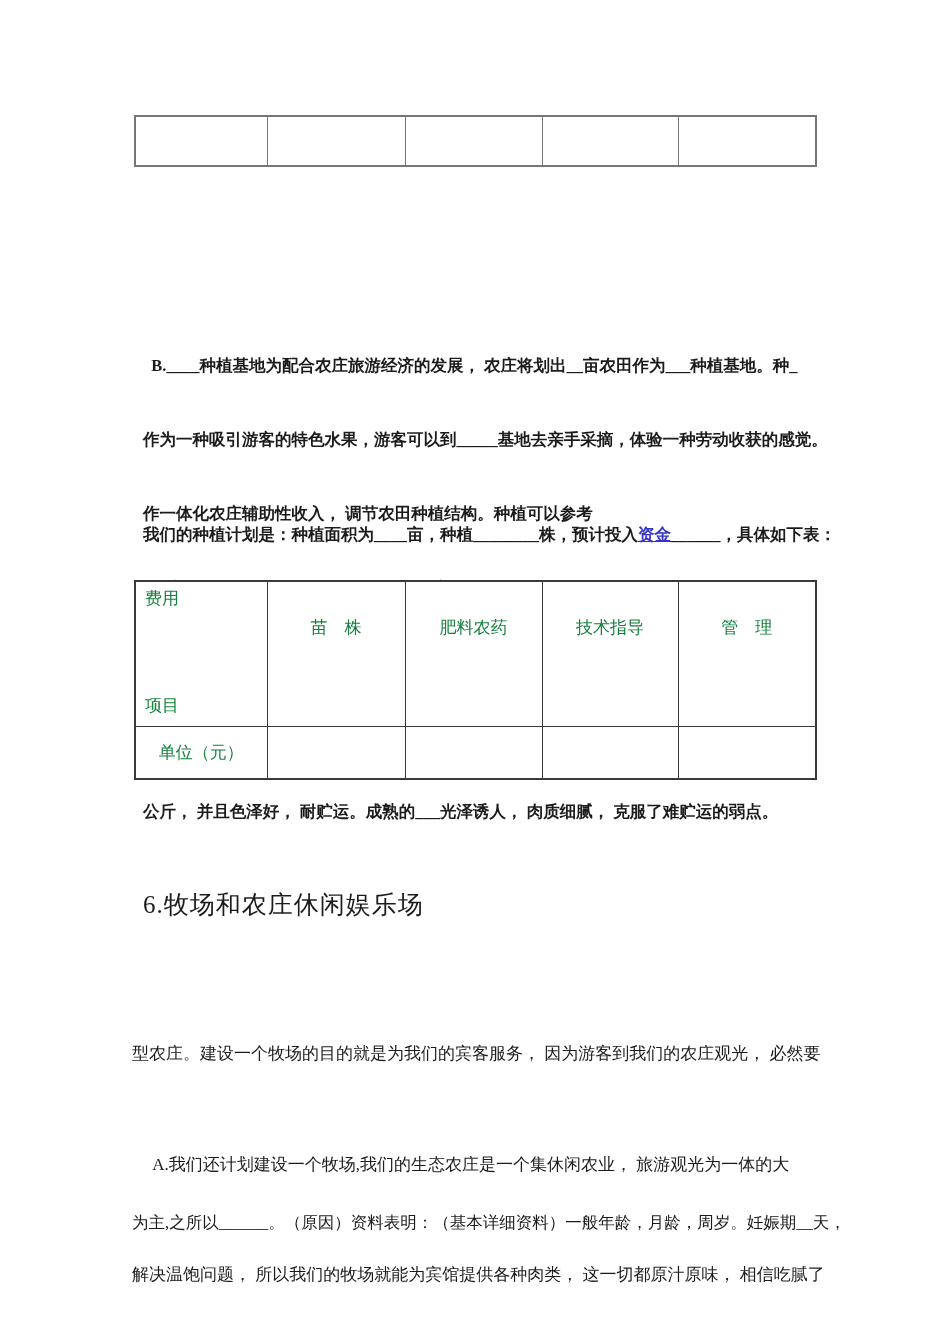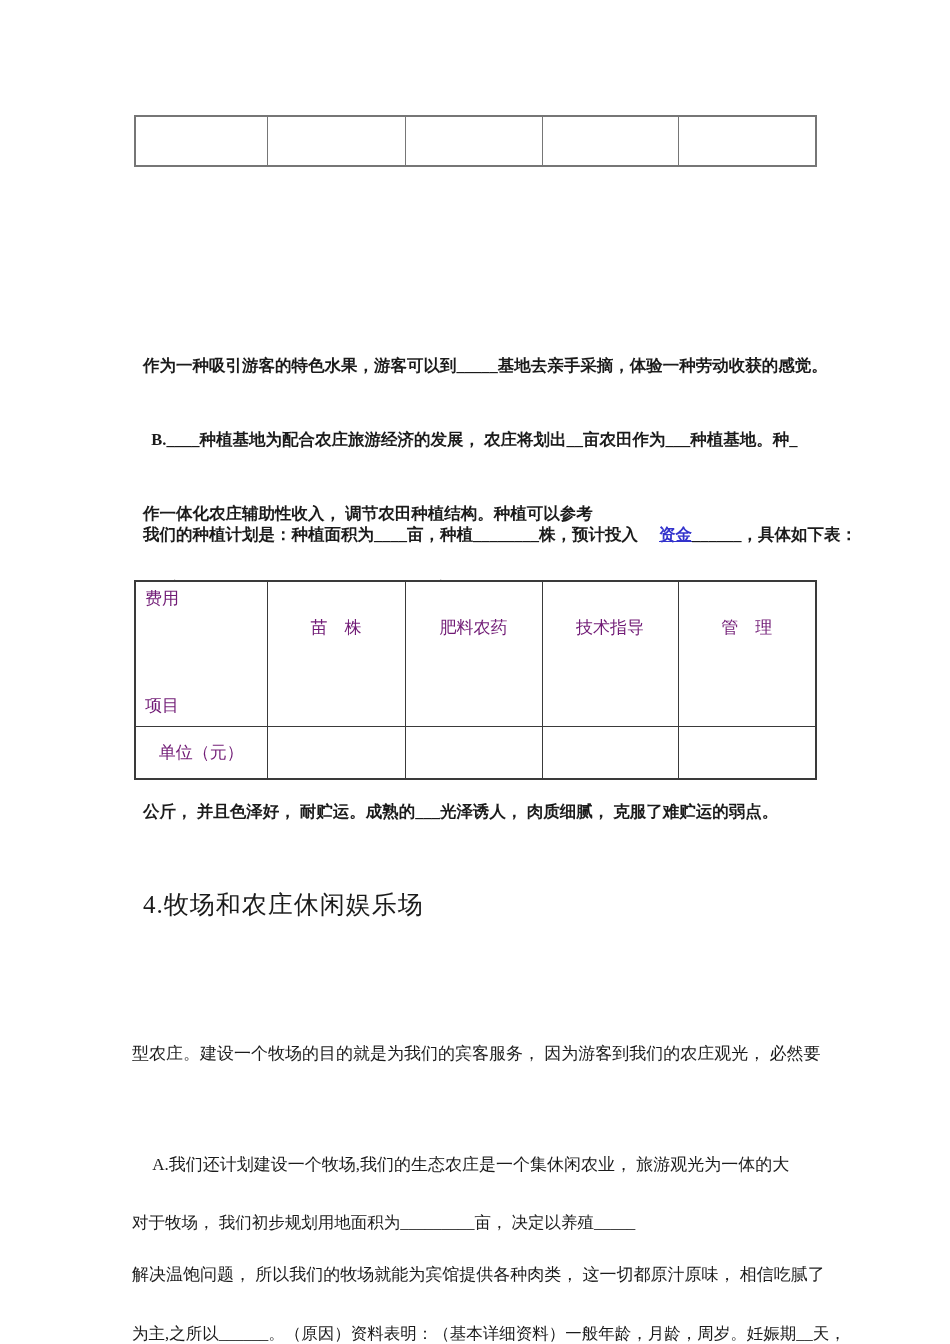--- a/index.html
+++ b/index.html
@@ -18,25 +18,25 @@
 
   
   .b-block { position:absolute; left:143px; top:304px; width:700px;
              font-size:16.5px; font-weight:bold; line-height:24.8px;
              white-space:pre; }
   .b-block .tline { height:24.8px; }
 
   
   .plan-line { position:absolute; left:143px; top:524px; width:780px;
                font-size:16.5px; font-weight:bold; white-space:pre; }
-  .plan-line a { color:#3333cc; text-decoration:underline; cursor:pointer;margin-left:21px; }
+  .plan-line a { color:#3333cc; text-decoration:underline; cursor:pointer; }
 
   
   .cost-table { position:absolute; left:134px; top:580px; width:683px;
-                border:2px solid #3a3a3a; font-size:17px; color:#701a75; }
+                border:2px solid #3a3a3a; font-size:17px; color:#15803d; }
   .cost-table td { border:1px solid #3a3a3a; background:#fff; }
   .cost-table .hrow td { height:109px; vertical-align:top; }
   .cost-table .corner { position:relative; }
   .corner-top    { position:absolute; top:5px;  left:9px; }
   .corner-bottom { position:absolute; bottom:9px; left:9px; }
   .cost-table .head { text-align:center; padding-top:34px; }
   .cost-table .urow td { height:49px; vertical-align:middle; }
   .cost-table .unit { text-align:center;margin-top:22px; }
 
   
@@ -72,22 +72,22 @@
       <td></td>
       <td></td>
       <td></td>
       <td></td>
       <td></td>
     </tr>
   </tbody>
     </table>
 
   <div class="b-block">
+    <div class="tline">  B.____种植基地为配合农庄旅游经济的发展， 农庄将划出__亩农田作为___种植基地。种_</div>
     <div class="tline">作为一种吸引游客的特色水果，游客可以到_____基地去亲手采摘，体验一种劳动收获的感觉。</div>
-    <div class="tline">  B.____种植基地为配合农庄旅游经济的发展， 农庄将划出__亩农田作为___种植基地。种_</div>
     <div class="tline">作一体化农庄辅助性收入， 调节农田种植结构。种植可以参考</div>
     <div class="tline">___市__________________基地的经验。该基地种植</div>
     <div class="tline">____余亩，带动农户__余户，让每个家庭增收近___元。它们提出的口号是“亲手采摘，味美</div>
     <div class="tline">可口”。为了进一步提高__的产量的品质， 我们将会选择一种新型的品种——____。 该_</div>
     <div class="tline">公斤， 并且色泽好， 耐贮运。成熟的___光泽诱人， 肉质细腻， 克服了难贮运的弱点。</div>
   </div>
 
   <div class="plan-line"><span>我们的种植计划是：种植面积为____亩，种植________株，预计投入</span><a href="#">资金</a><span>______，具体如下表：</span></div>
 
   <table class="cost-table">
@@ -112,27 +112,26 @@
     <tr class="urow">
       <td class="unit">单位（元）</td>
       <td></td>
       <td></td>
       <td></td>
       <td></td>
     </tr>
   </tbody>
     </table>
 
-  <h2 class="heading">4.牧场和农庄休闲娱乐场</h2>
+  <h2 class="heading">6.牧场和农庄休闲娱乐场</h2>
 
   <div class="a-block">
     <div class="tline">型农庄。建设一个牧场的目的就是为我们的宾客服务， 因为游客到我们的农庄观光， 必然要</div>
     <div class="tline">　 A.我们还计划建设一个牧场,我们的生态农庄是一个集休闲农业， 旅游观光为一体的大</div>
     <div class="tline">解决温饱问题， 所以我们的牧场就能为宾馆提供各种肉类， 这一切都原汁原味， 相信吃腻了</div>
     
   </div>
 
   <div class="pasture-block">
-    <div class="tline">对于牧场， 我们初步规划用地面积为_________亩， 决定以养殖_____</div>
     <div class="tline">为主,之所以______。（原因）资料表明：（基本详细资料）一般年龄，月龄，周岁。妊娠期__天，</div>
   </div>
 
 </div>
 
 </body></html>

